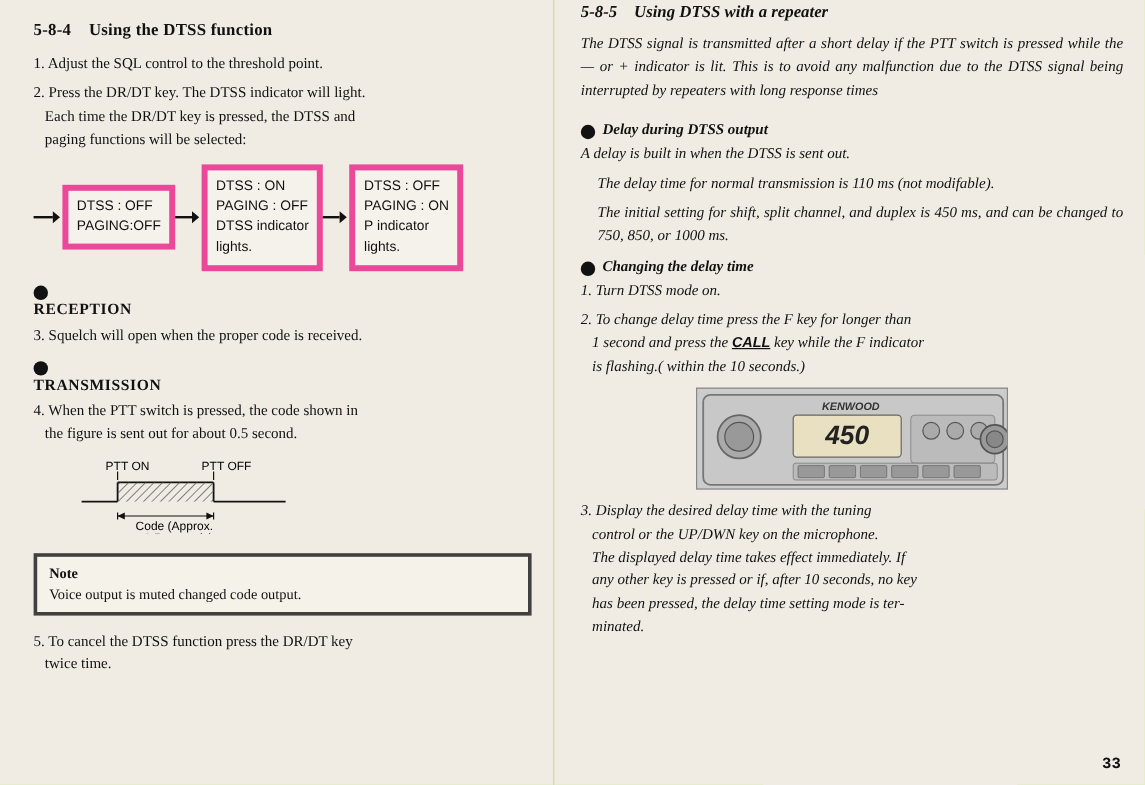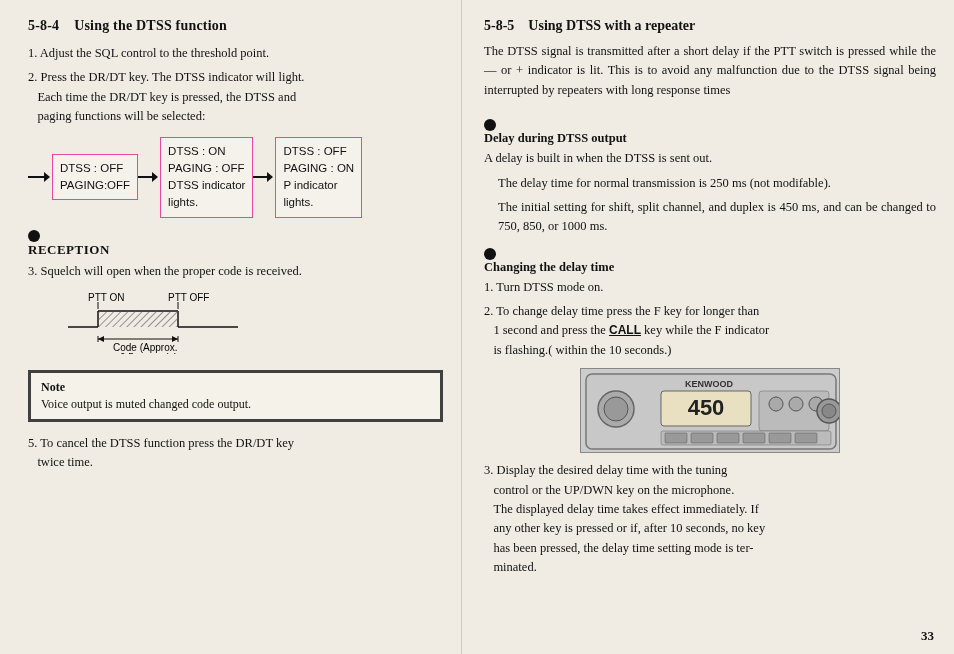--- a/index.html
+++ b/index.html
@@ -22,22 +22,23 @@
     }
     .left-column {
       width: 462px;
       padding: 18px 18px 18px 28px;
       border-right: 1px solid #ccc;
       background: #f0ece4;
       flex-shrink: 0;
     }
     .right-column {
       width: 492px;
-      padding: 18px 18px 18px 22px;
+      padding: 3px 18px 18px 22px;
       background: #f0ece4;
+      font-style: italic;
     }
     .section-title {
       font-size: 14px;
       font-weight: bold;
       margin-bottom: 10px;
       letter-spacing: 0.2px;
     }
     p {
       margin-bottom: 16px;
       line-height: 1.55;
@@ -53,21 +54,21 @@
     }
 
     
     .diagram {
       display: flex;
       align-items: center;
       margin: 10px 0 10px 0;
       gap: 0;
     }
     .box {
-      border: 1px solid #ec4899;
+      border: 5px solid #ec4899;
       padding: 5px 7px;
       font-size: 11.5px;
       line-height: 1.5;
       min-width: 85px;
       background: #f5f2ec;
       font-family: Arial, sans-serif;
     }
     .diagram-arrow-start {
       display: flex;
       align-items: center;
@@ -107,33 +108,33 @@
       font-weight: bold;
       margin-bottom: 2px;
     }
 
     
     .delay-bullet {
       display: flex;
       align-items: flex-start;
       margin: 8px 0 3px 0;
       font-size: 12.5px;
-      flex-direction: column;
     }
     .delay-bullet .bullet-circle {
       margin-top: 3px;
     }
 
     
     .page-number {
       position: absolute;
       bottom: 10px;
       right: 20px;
       font-size: 13px;
       font-weight: bold;
+      font-family: Liberation Mono, monospace;
     }
 
     .strong {
       font-weight: bold;
     }
 
     
     svg text {
       font-family: Arial, sans-serif;
     }
@@ -185,20 +186,28 @@
       <span style="display:inline-block;width:0;height:0;border-top:5px solid transparent;border-bottom:5px solid transparent;border-left:6px solid #111;vertical-align:middle;margin-right:2px;"></span>
       <div class="box">DTSS  : OFF<br>PAGING : ON<br>P indicator<br>lights.</div>
     </div>
 
     <div class="bullet-section">
       <span class="bullet-circle"></span>
       <span>RECEPTION</span>
     </div>
     <div class="step">3. Squelch will open when the proper code is received.</div>
 
+    <div class="bullet-section">
+      <span class="bullet-circle"></span>
+      <span>TRANSMISSION</span>
+    </div>
+    <div class="step">
+      4. When the PTT switch is pressed, the code shown in<br>
+      &nbsp;&nbsp;&nbsp;the figure is sent out for about 0.5 second.
+    </div>
 
     <div style="margin: 8px 0 8px 30px;">
       <svg width="200" height="65">
 
         <text x="30" y="12" font-size="10" font-family="Arial">PTT ON</text>
         <text x="110" y="12" font-size="10" font-family="Arial">PTT OFF</text>
 
         <line x1="40" y1="13" x2="40" y2="20" stroke="#111" stroke-width="1"></line>
         <line x1="120" y1="13" x2="120" y2="20" stroke="#111" stroke-width="1"></line>
 
@@ -252,21 +261,21 @@
     </div>
 
     <p>The DTSS signal is transmitted after a short delay if the PTT switch is pressed while the — or + indicator is lit. This is to avoid any malfunction due to the DTSS signal being interrupted by repeaters with long response times</p>
 
     <div class="delay-bullet">
       <span class="bullet-circle"></span>
       <span class="strong">Delay during DTSS output</span>
     </div>
 
     <div class="step">A delay is built in when  the DTSS is sent out.</div>
-    <div class="step indent">The delay time for normal transmission is 250 ms (not modifable).</div>
+    <div class="step indent">The delay time for normal transmission is 110 ms (not modifable).</div>
     <div class="step indent">The initial setting for shift, split channel, and duplex is 450 ms, and can be changed to 750, 850, or 1000 ms.</div>
 
     <div class="delay-bullet">
       <span class="bullet-circle"></span>
       <span class="strong">Changing the delay time</span>
     </div>
 
     <div class="step">1. Turn DTSS mode on.</div>
     <div class="step">
       2. To change delay time press the F key for longer than<br>

